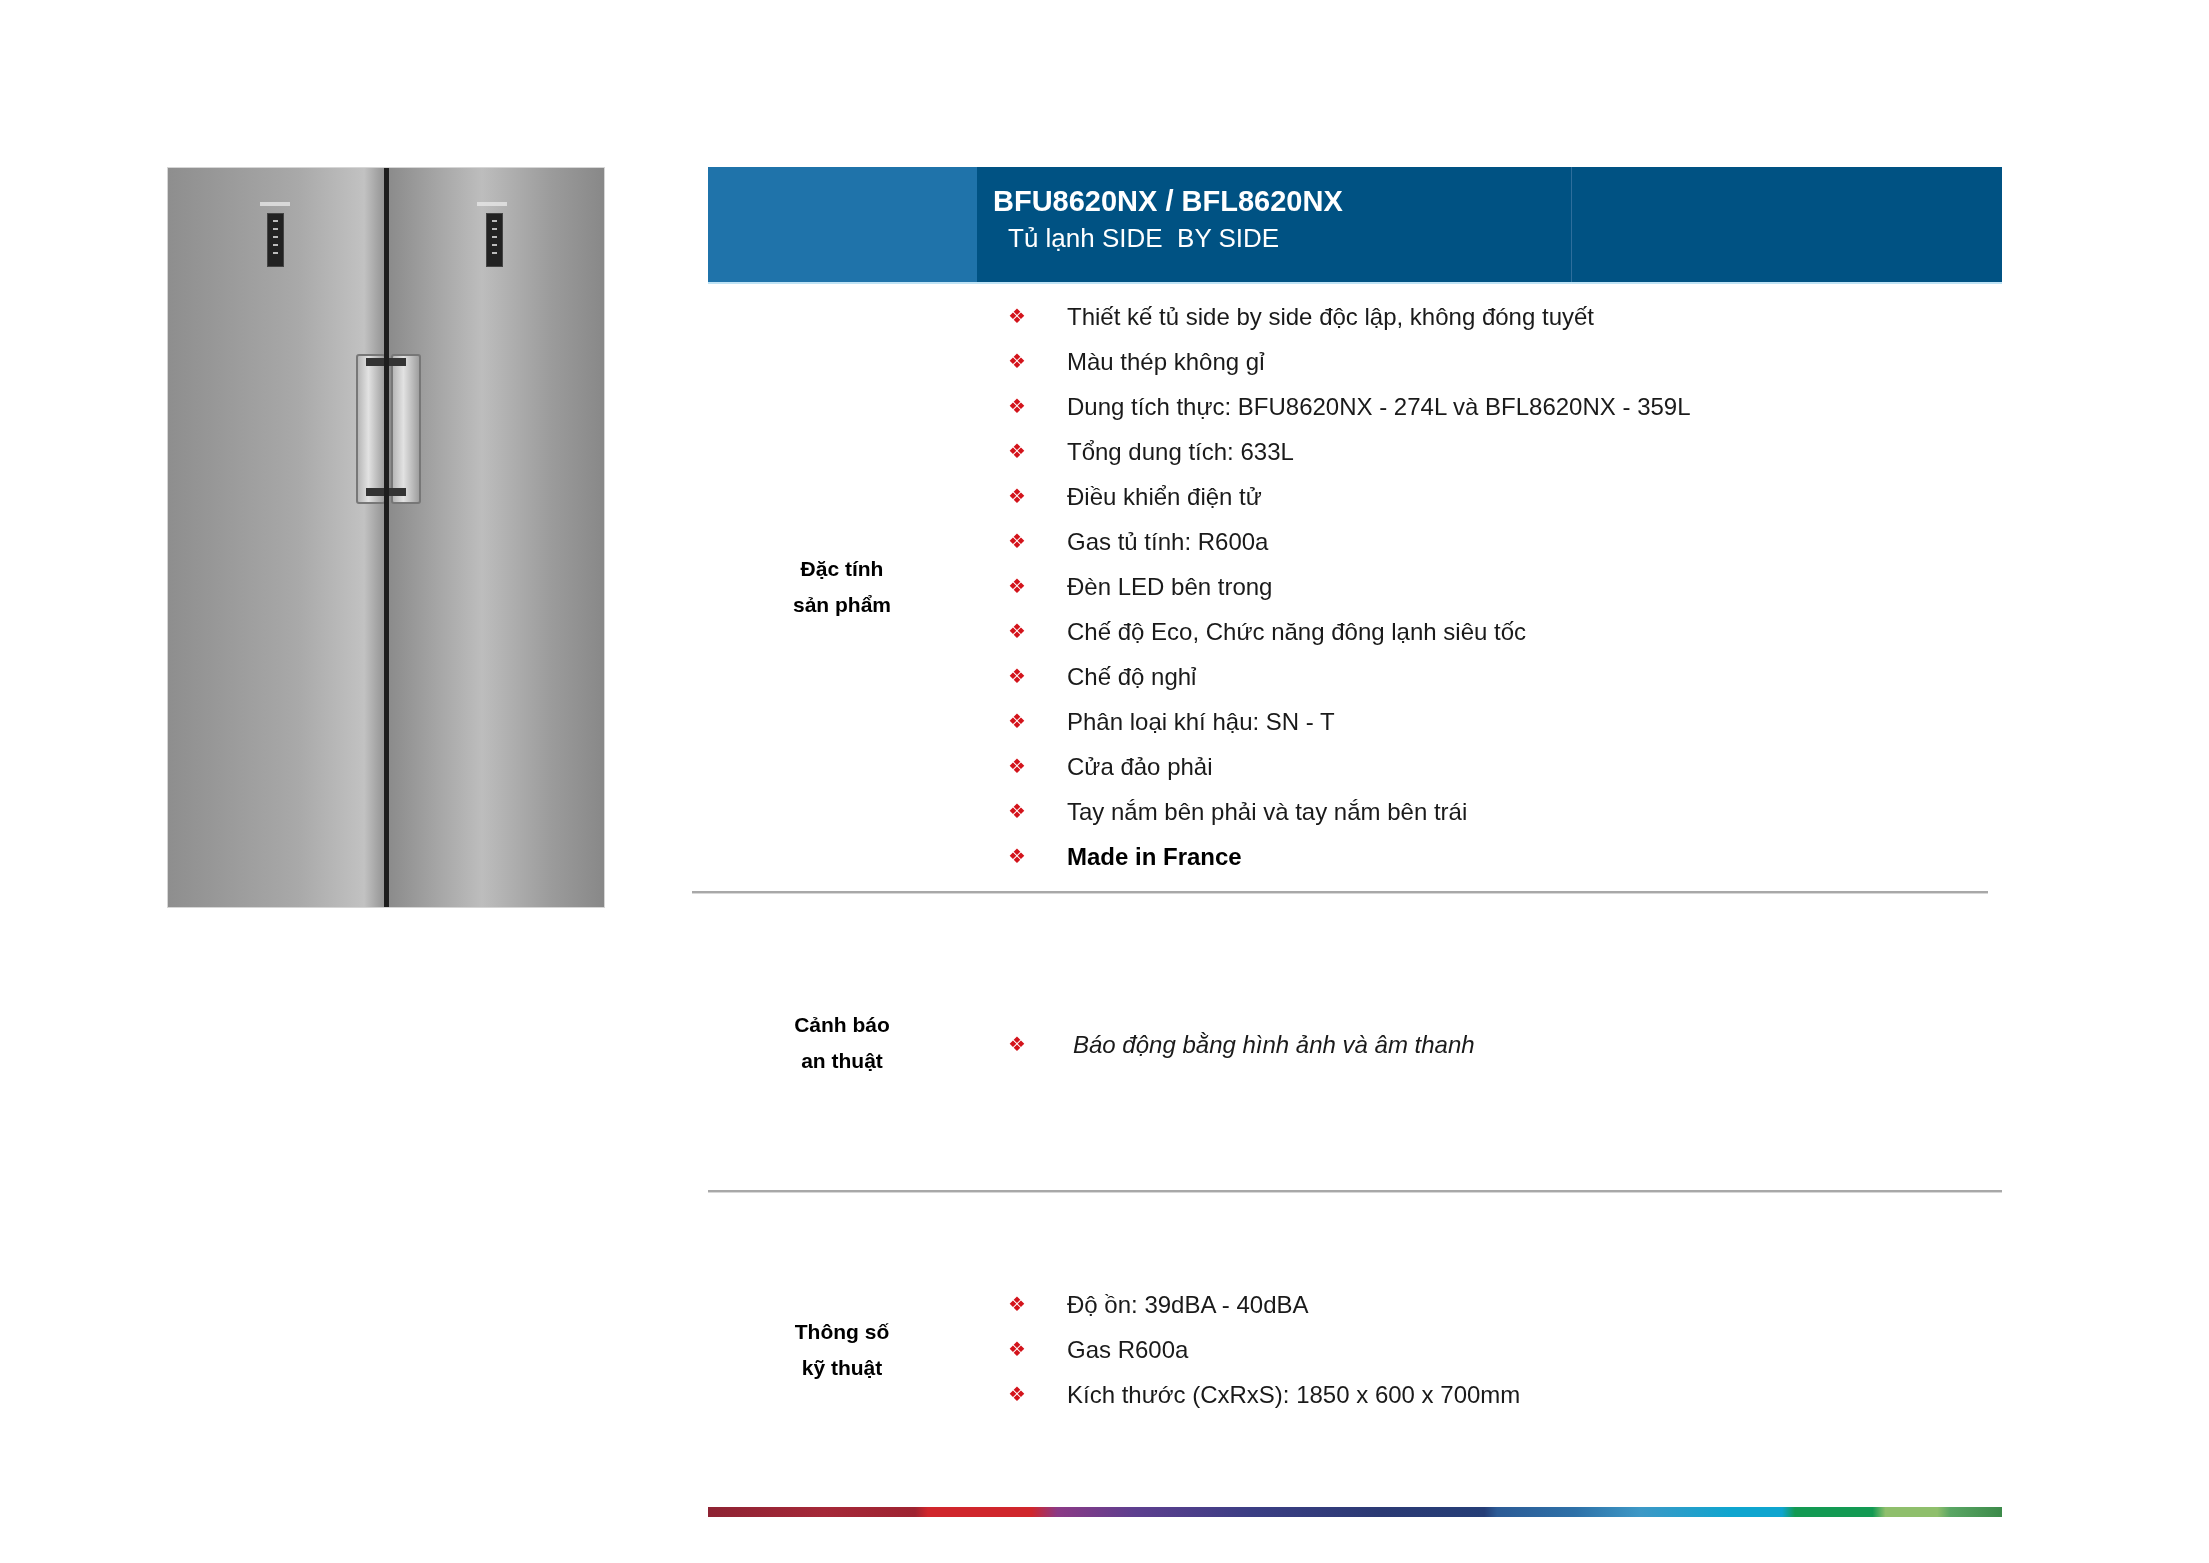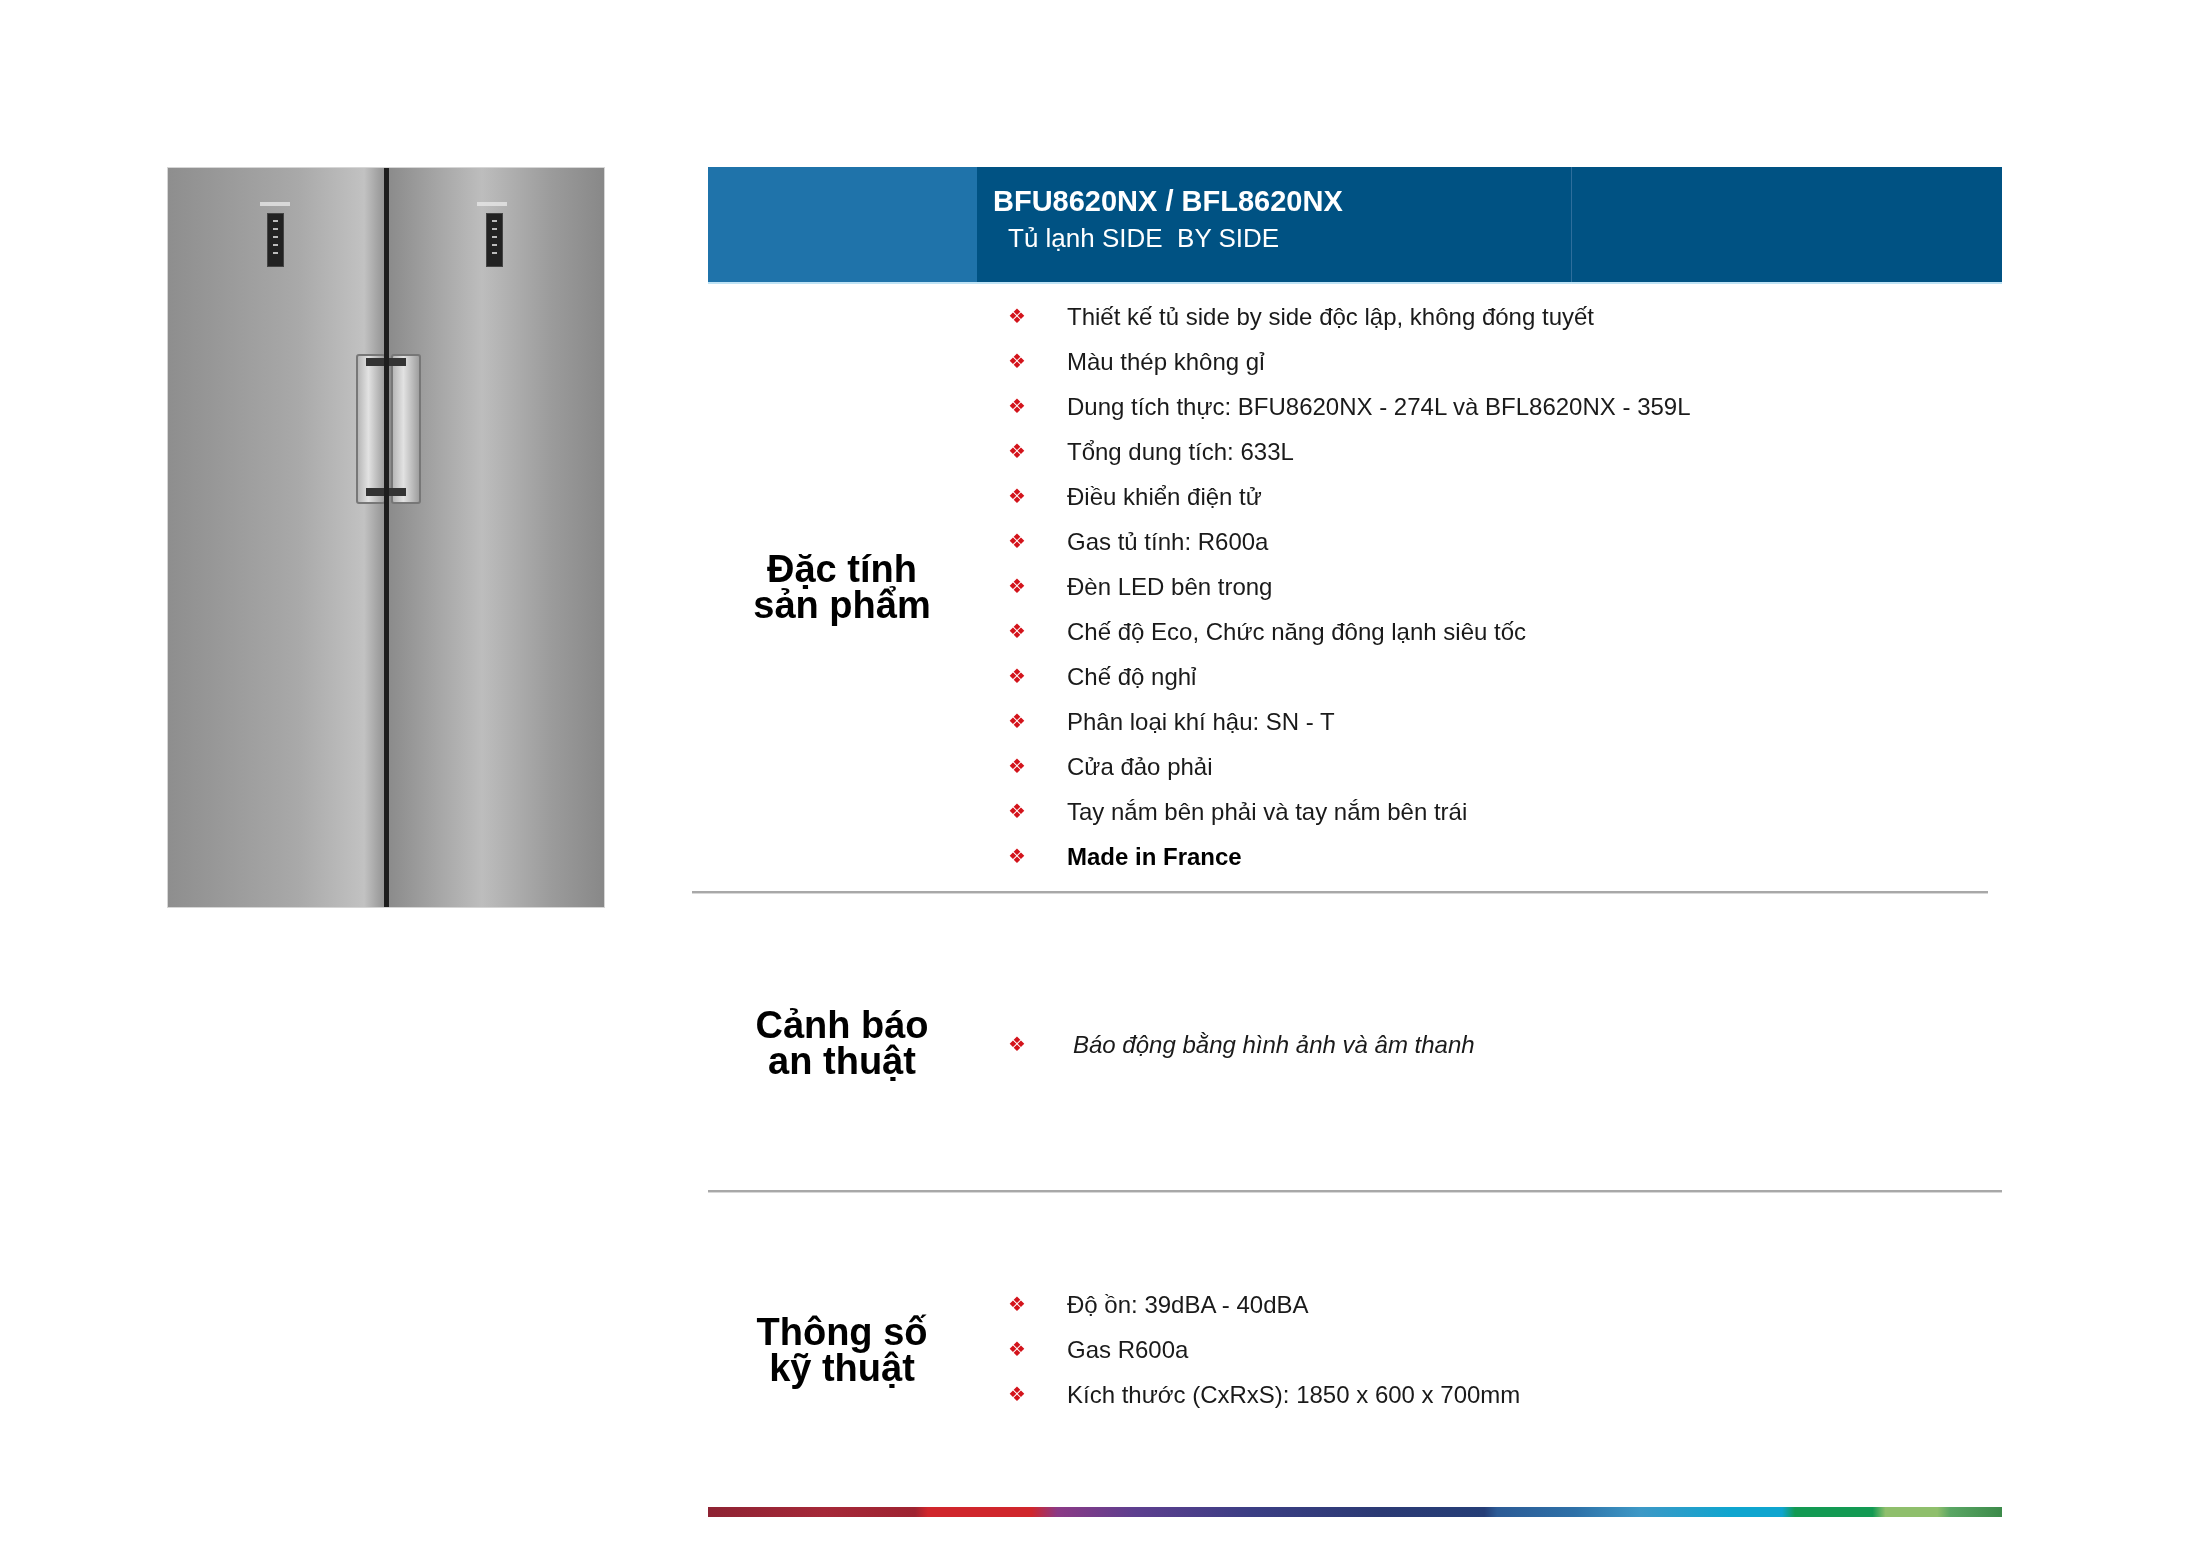--- a/index.html
+++ b/index.html
@@ -25,21 +25,21 @@
   
   .header { position:absolute; left:708px; top:160px; width:1294px; height:115px; background:#005283;margin-top:7px; }
   .header .cell-left { position:absolute; left:0; top:0; width:269px; height:100%; background:#1f73aa; }
   .header .cell-div { position:absolute; left:863px; top:0; width:1px; height:100%; background:#2e6e9c; }
   .header .underline { position:absolute; left:0; bottom:-2px; width:100%; height:2px; background:#bfe3f5; }
   .header .title { position:absolute; left:285px; top:18px; font-weight:bold; font-size:29px; color:#fff; white-space:nowrap; }
   .header .subtitle { position:absolute; left:300px; top:56px; font-size:26px; color:#fff; white-space:pre; }
 
   
   .label { position:absolute; width:260px; left:712px; text-align:center; font-weight:bold;
-           font-size:38px; line-height:36px; color:#000; }
+           font-size:21px; line-height:36px; color:#000; }
   .list { position:absolute; left:1004px; margin:0; padding:0; list-style:none; }
   .list li { position:relative; height:45px; line-height:45px; font-size:24px; white-space:nowrap; }
   .list li .bullet { position:absolute; left:0; top:0; width:26px; color:#d3131b; font-size:20px; text-align:center; }
   .list li .txt { position:absolute; left:63px; top:0; }
   .list li .txt.bold { font-weight:bold; color:#000; }
 
   .divider { position:absolute; height:2px; background:#a8a8a8; box-shadow:0 1px 0 #d8d8d8; }
 
   
   .colorbar { position:absolute; left:708px; top:1507px; width:1294px; height:10px;

